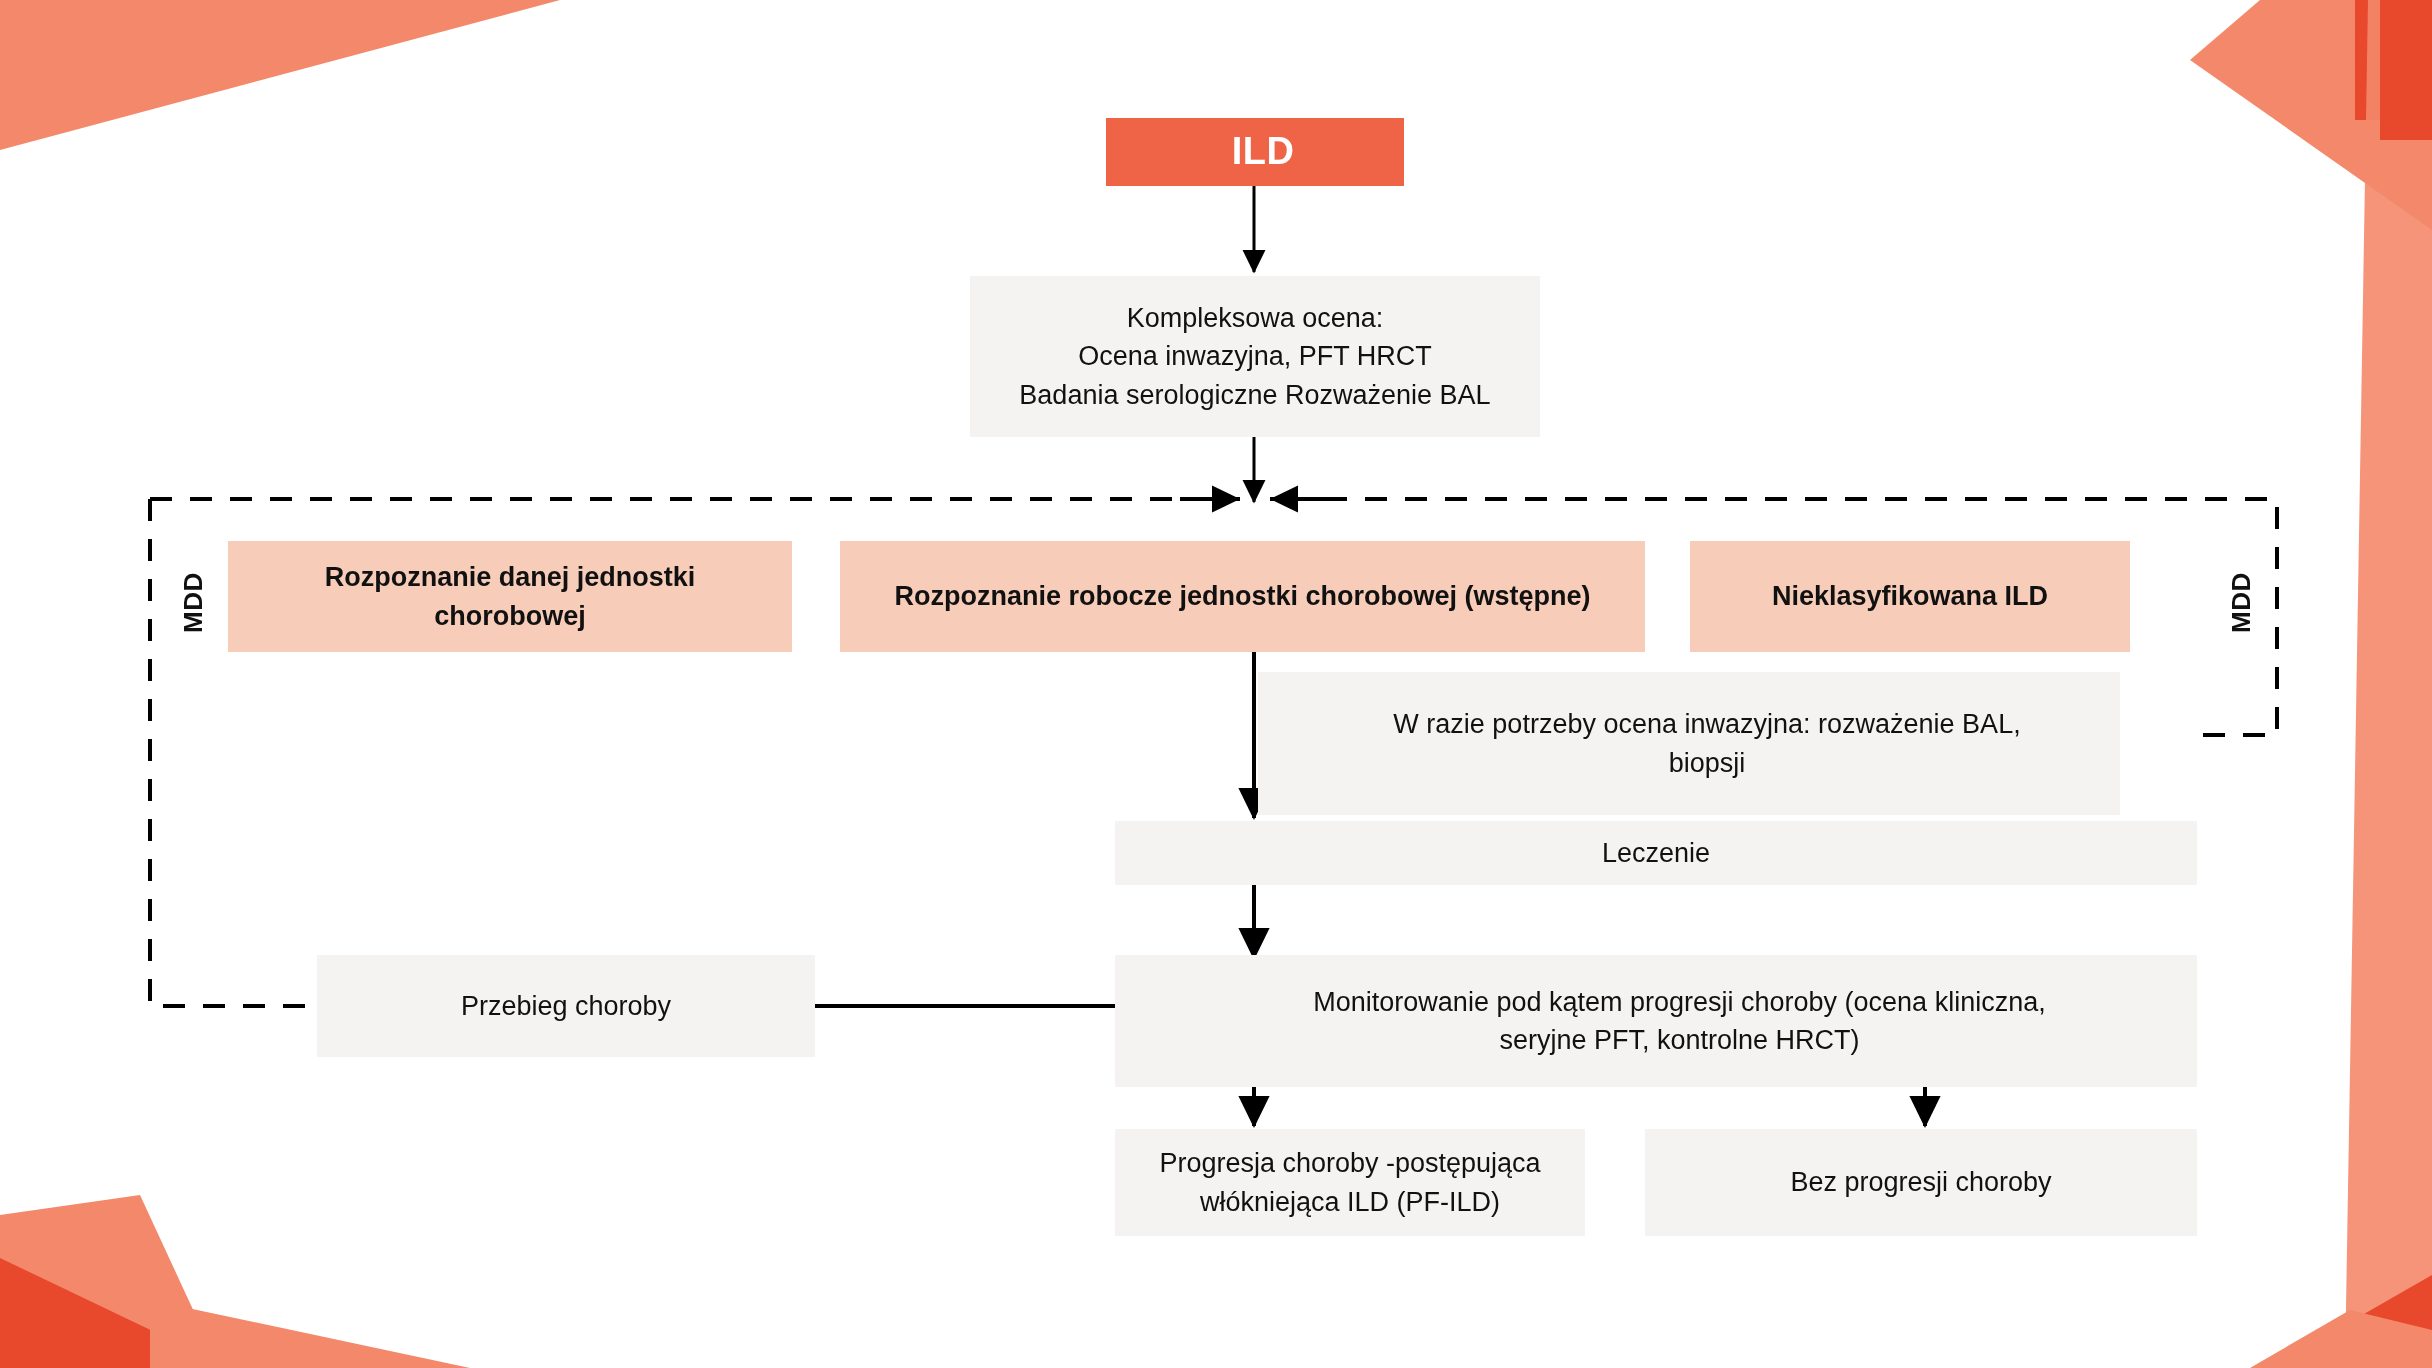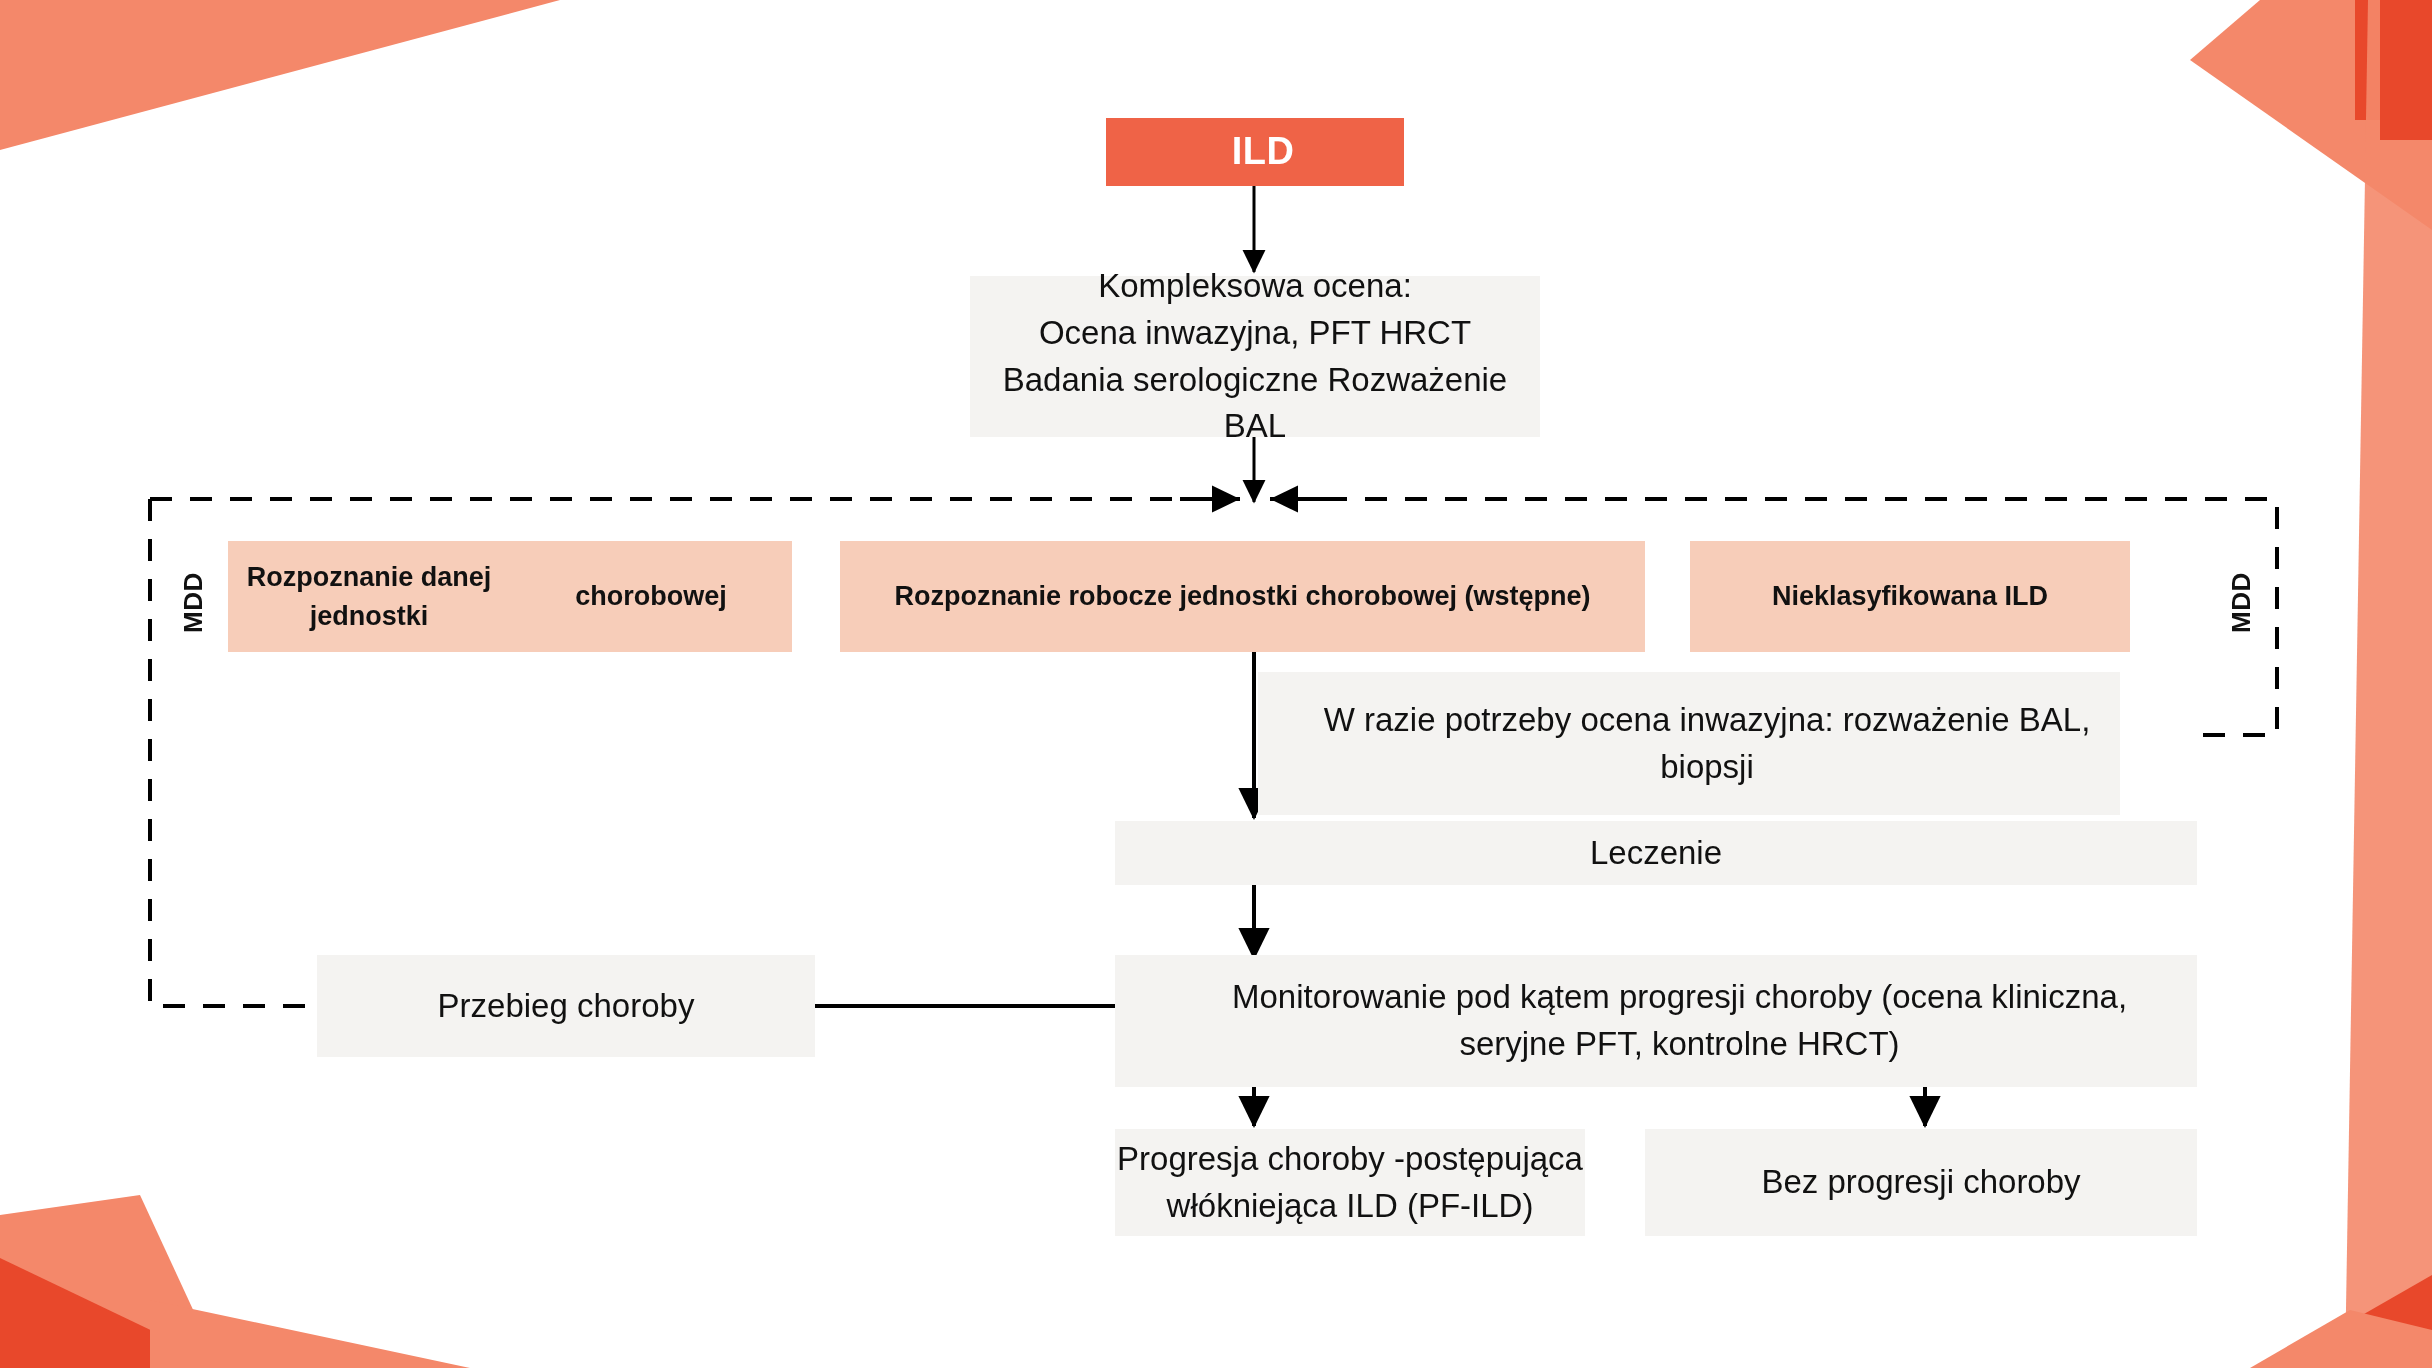--- a/index.html
+++ b/index.html
@@ -33,21 +33,21 @@
     box-sizing: border-box;
     display: flex;
     align-items: center;
     justify-content: center;
     text-align: center;
     line-height: 1.42;
   }
   .node-grey {
     background: #f4f3f1;
     color: #111111;
-    font-size: 33px;
+    font-size: 27px;
     font-weight: 400;
   }
   .node-pink {
     background: #f7cdb9;
     color: #111111;
     font-size: 27px;
     font-weight: 700;
   }
   .node-head {
     background: #ef6347;
@@ -128,21 +128,21 @@
   </div>
 
   <div class="mdd-label" style="left:178px; top:548px; height:110px;">
     <span>MDD</span>
   </div>
 
   <div class="mdd-label" style="left:2226px; top:548px; height:110px;">
     <span>MDD</span>
   </div>
 
-  <div class="node node-pink" style="left:228px; top:541px; width:564px; height:111px; flex-direction:row;">
+  <div class="node node-pink" style="left:228px; top:541px; width:564px; height:111px; flex-direction:column;">
     <span>Rozpoznanie danej jednostki</span>
     <span>chorobowej</span>
   </div>
 
   <div class="node node-pink" style="left:840px; top:541px; width:805px; height:111px;">
     <span>Rozpoznanie robocze jednostki chorobowej (wstępne)</span>
   </div>
 
   <div class="node node-pink" style="left:1690px; top:541px; width:440px; height:111px;">
     <span>Nieklasyfikowana ILD</span>

